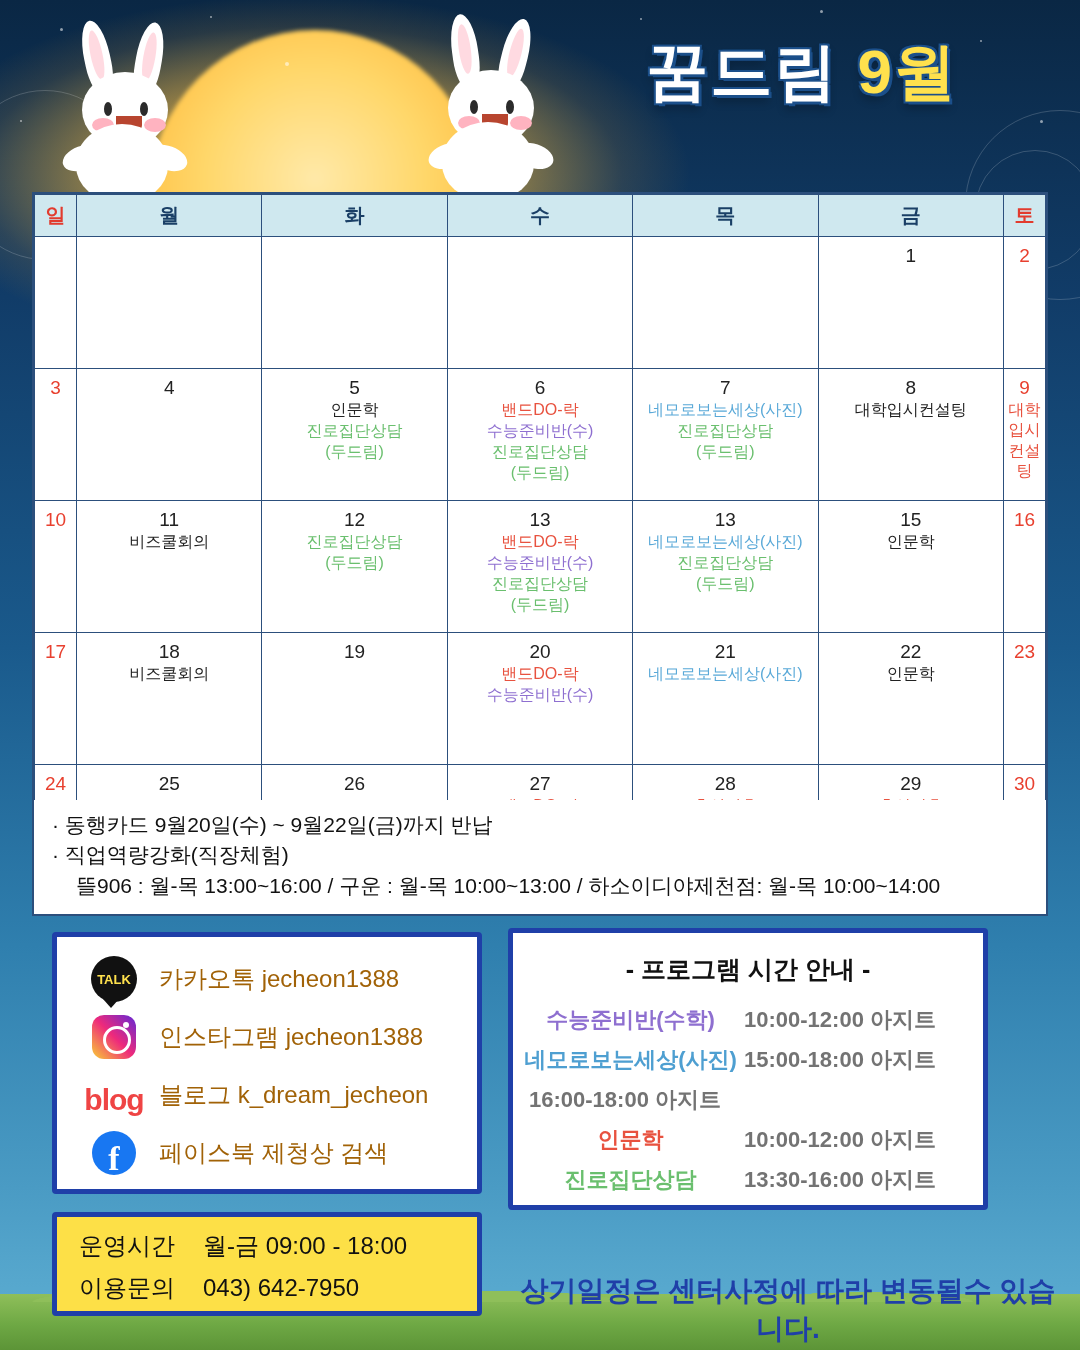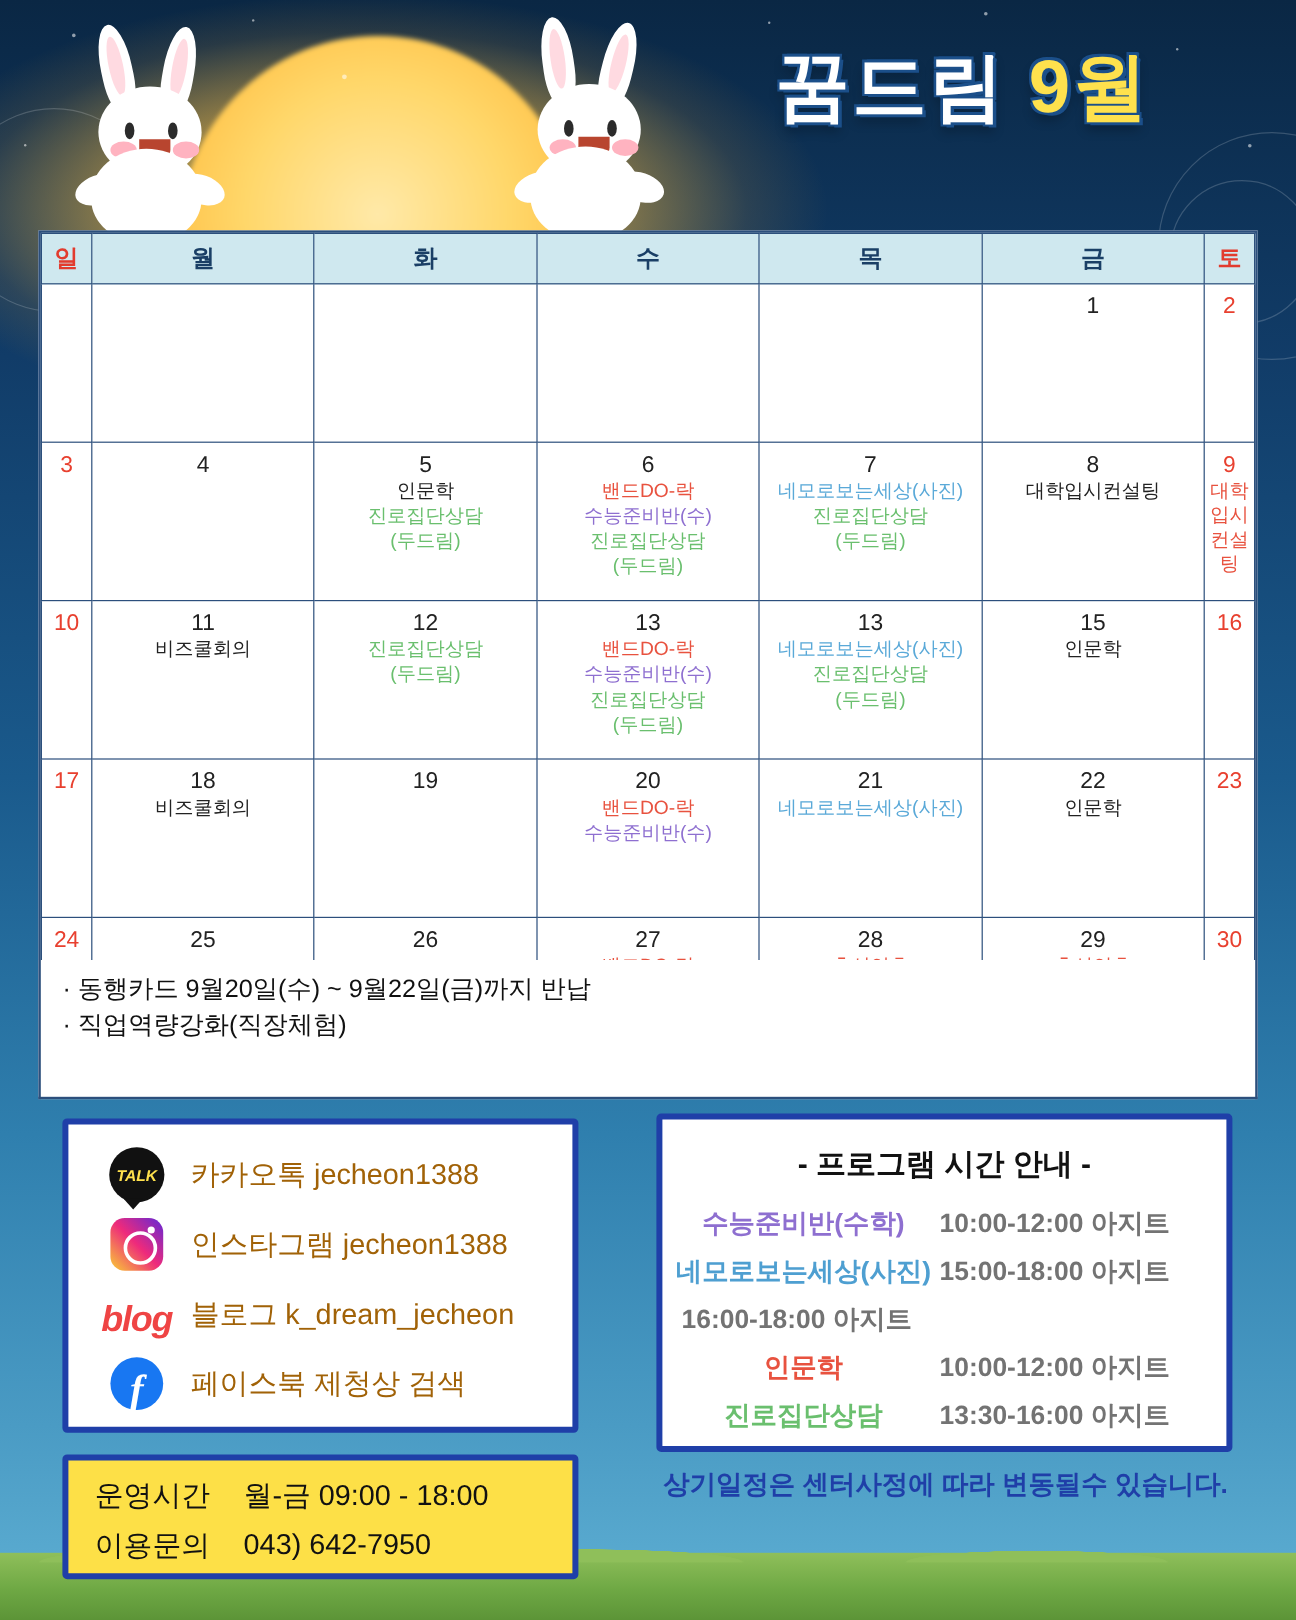--- a/index.html
+++ b/index.html
@@ -93,21 +93,21 @@
   .note-line { font-size:21px; color:#111; line-height:1.45; }
   .note-sub { font-size:21px; color:#111; padding-left:24px; line-height:1.45; }
 
   
   .box-contact {
     position:absolute; left:52px; top:932px; width:430px; height:262px;
     border:5px solid #1f3fa8; background:#fff; border-radius:4px;
     padding:12px 10px;
   }
   .c-row { display:flex; align-items:center; height:56px; margin:2px 0 2px 18px; }
-  .c-ico { width:58px; display:flex; align-items:center; justify-content:center;font-style:italic; }
+  .c-ico { width:58px; display:flex; align-items:center; justify-content:center; }
   .c-txt { font-size:24px; color:#a16207; margin-left:16px; }
 
   .talk-ico { width:46px;height:46px;border-radius:50%;background:#111;color:#ffe14d;
     display:flex;align-items:center;justify-content:center;font-size:13px;font-weight:bold;position:relative;}
   .talk-ico:after{content:"";position:absolute;bottom:-6px;left:12px;border-left:8px solid transparent;border-right:8px solid transparent;border-top:9px solid #111;}
   .insta-ico { width:44px;height:44px;border-radius:12px;
     background:linear-gradient(45deg,#f9ce34,#ee2a7b 50%,#6228d7);position:relative;}
   .insta-ico:before{content:"";position:absolute;left:11px;top:11px;width:22px;height:22px;border:3px solid #fff;border-radius:50%;}
   .insta-ico:after{content:"";position:absolute;right:7px;top:7px;width:6px;height:6px;background:#fff;border-radius:50%;}
   .blog-ico { font-size:30px;font-weight:bold;color:#ef4444;letter-spacing:-1px;margin-top:10px;}
@@ -117,37 +117,37 @@
   .box-hours {
     position:absolute; left:52px; top:1212px; width:430px; height:104px;
     border:5px solid #1f3fa8; background:#fde047; border-radius:4px;
     padding:8px 0 0 22px;
   }
   .h-row { display:flex; align-items:center; height:42px; font-size:24px; color:#111; }
   .h-label { width:116px; }
   .h-val { margin-left:8px; }
 
   .box-program {
-    position:absolute; left:547px; top:928px; width:480px; height:282px;
+    position:absolute; left:508px; top:928px; width:480px; height:282px;
     border:5px solid #1f3fa8; background:#fff; border-radius:4px;
     padding:12px 10px;
   }
   .p-title { text-align:center; font-size:25px; font-weight:bold; color:#111; margin:8px 0 14px; }
   .p-row { display:flex; align-items:center; height:40px; }
   .p-name { width:215px; text-align:center; font-size:22px; font-weight:bold; }
   .p-time { font-size:22px; font-weight:bold; color:#737373; margin-left:6px; }
   .p-name.purple { color:#8e6fd0; }
   .p-name.blue { color:#4e9fd1; }
   .p-name.orange { color:#ef7a3d; }
   .p-name.red { color:#e8523f; }
   .p-name.green { color:#6abf6e; }
 
   .footnote {
-    position:absolute; left:518px; top:1222px; width:540px;
-    font-size:22px; font-weight:bold; color:#1f3fa8; text-align:center;
+    position:absolute; left:518px; top:1272px; width:540px;
+    font-size:28px; font-weight:bold; color:#1f3fa8; text-align:center;
   }
 </style>
 </head>
 <body>
 
 <div class="bg">
   <div class="moon"></div>
   <div class="bg-stars">
     <div class="star" style="left:60px;top:28px;width:3px;height:3px;"></div>
     <div class="star" style="left:210px;top:16px;width:2px;height:2px;"></div>
@@ -360,20 +360,21 @@
             <div class="dnum sat">30</div>
           </td>
         </tr>
       </tbody>
   </table>
 </div>
 
 <div class="notes">
   <div class="note-line">· 동행카드 9월20일(수) ~ 9월22일(금)까지 반납</div>
   <div class="note-line">· 직업역량강화(직장체험)</div>
+  <div class="note-sub">뜰906 : 월-목 13:00~16:00   / 구운 : 월-목 10:00~13:00 / 하소이디야제천점: 월-목 10:00~14:00</div>
 </div>
 
 <div class="box-contact">
   <div class="c-row">
     <div class="c-ico">
         <div class="talk-ico">TALK</div>
       </div>
     <div class="c-txt">카카오톡  jecheon1388</div>
   </div>
   <div class="c-row">

